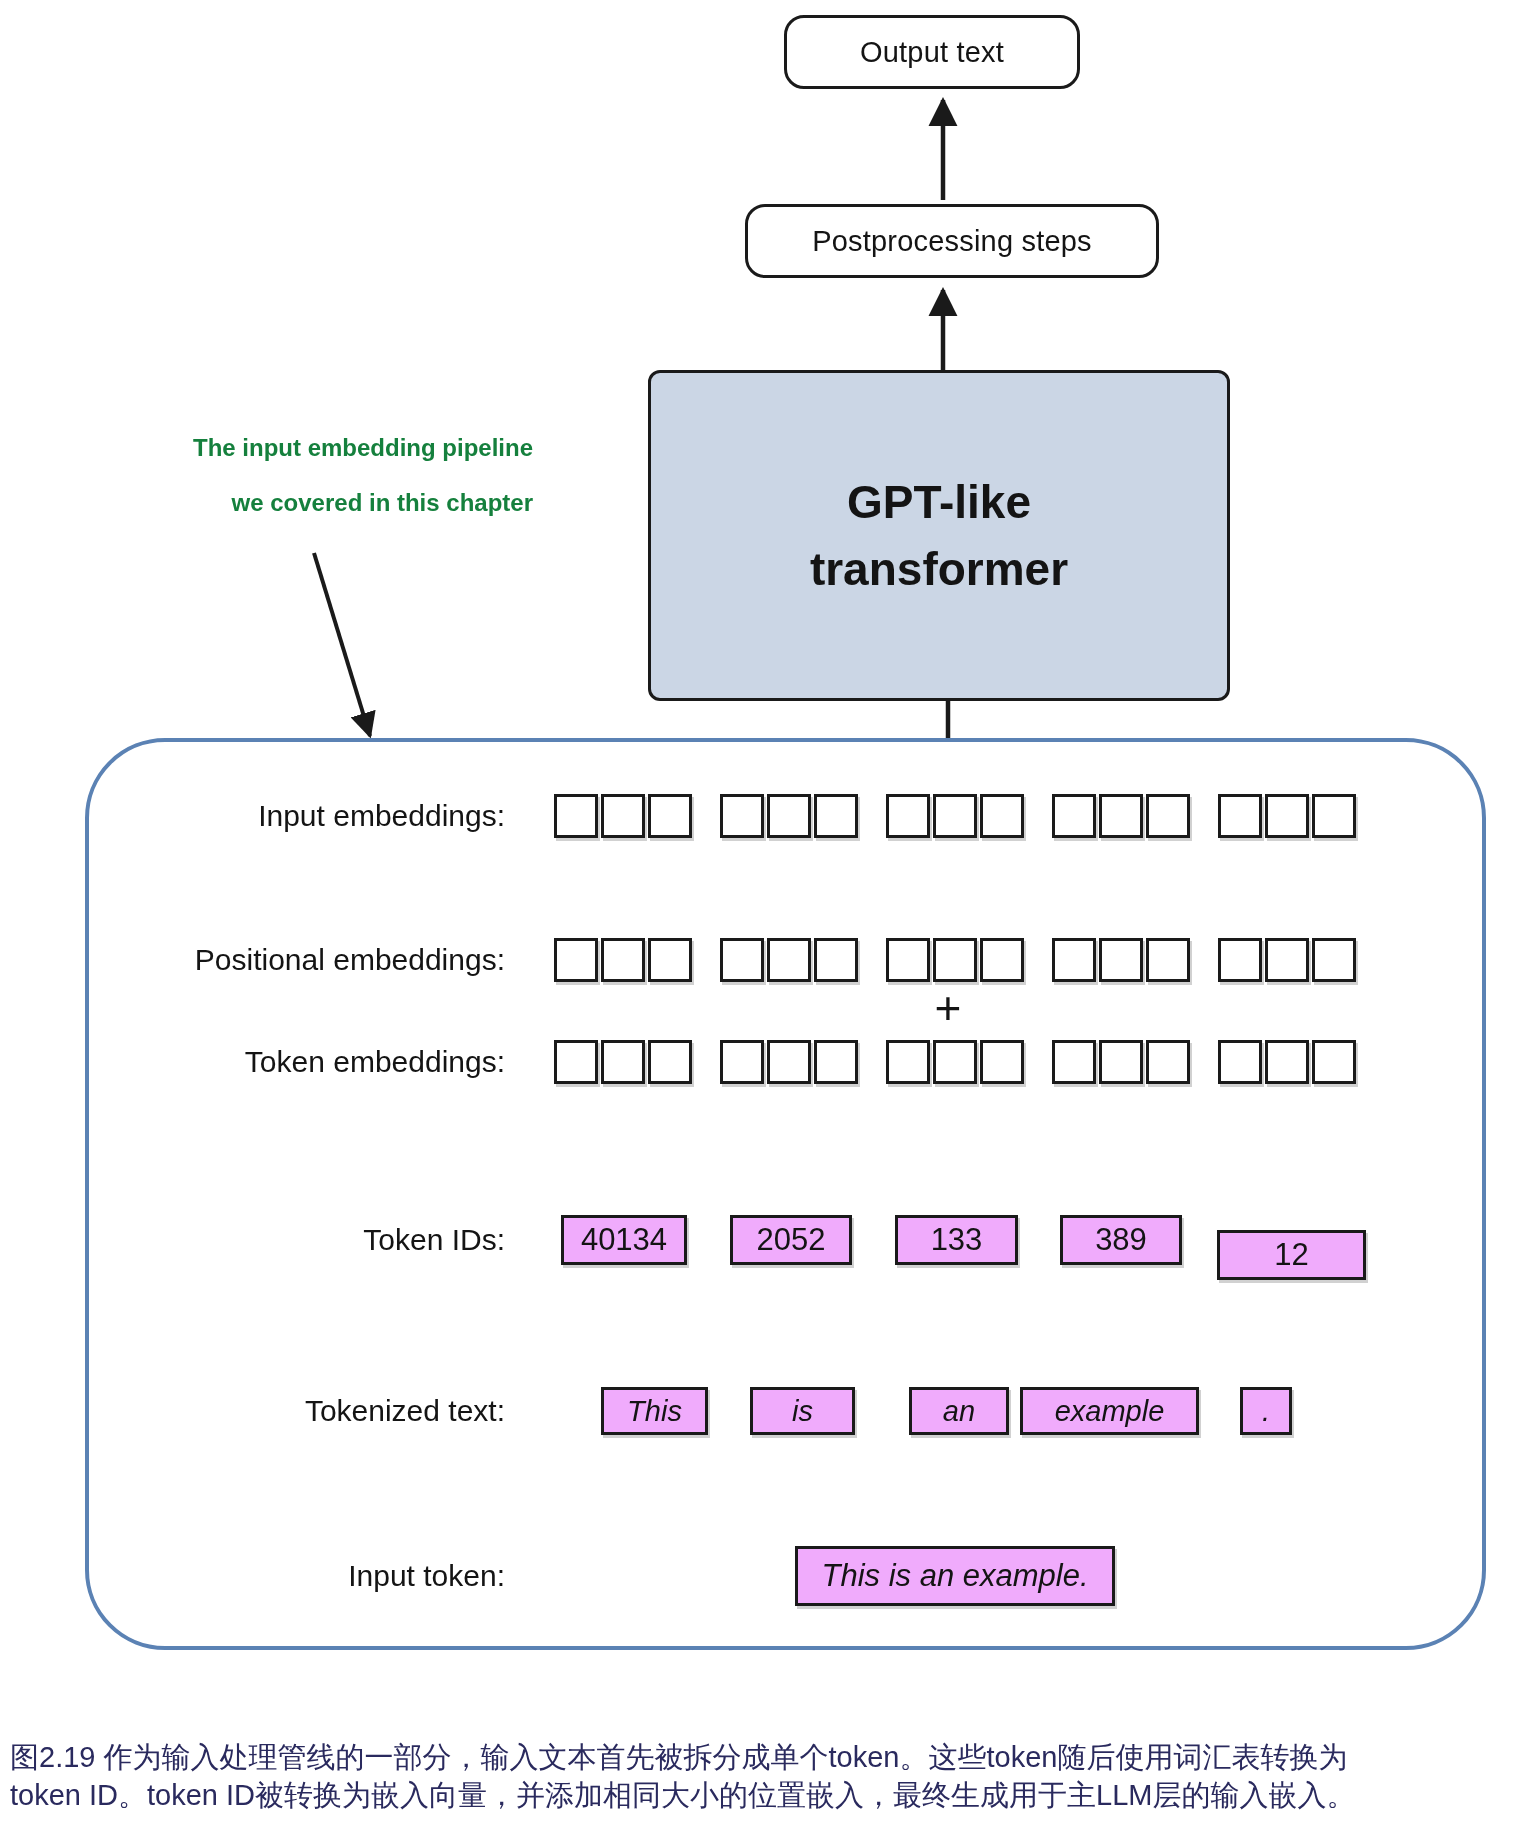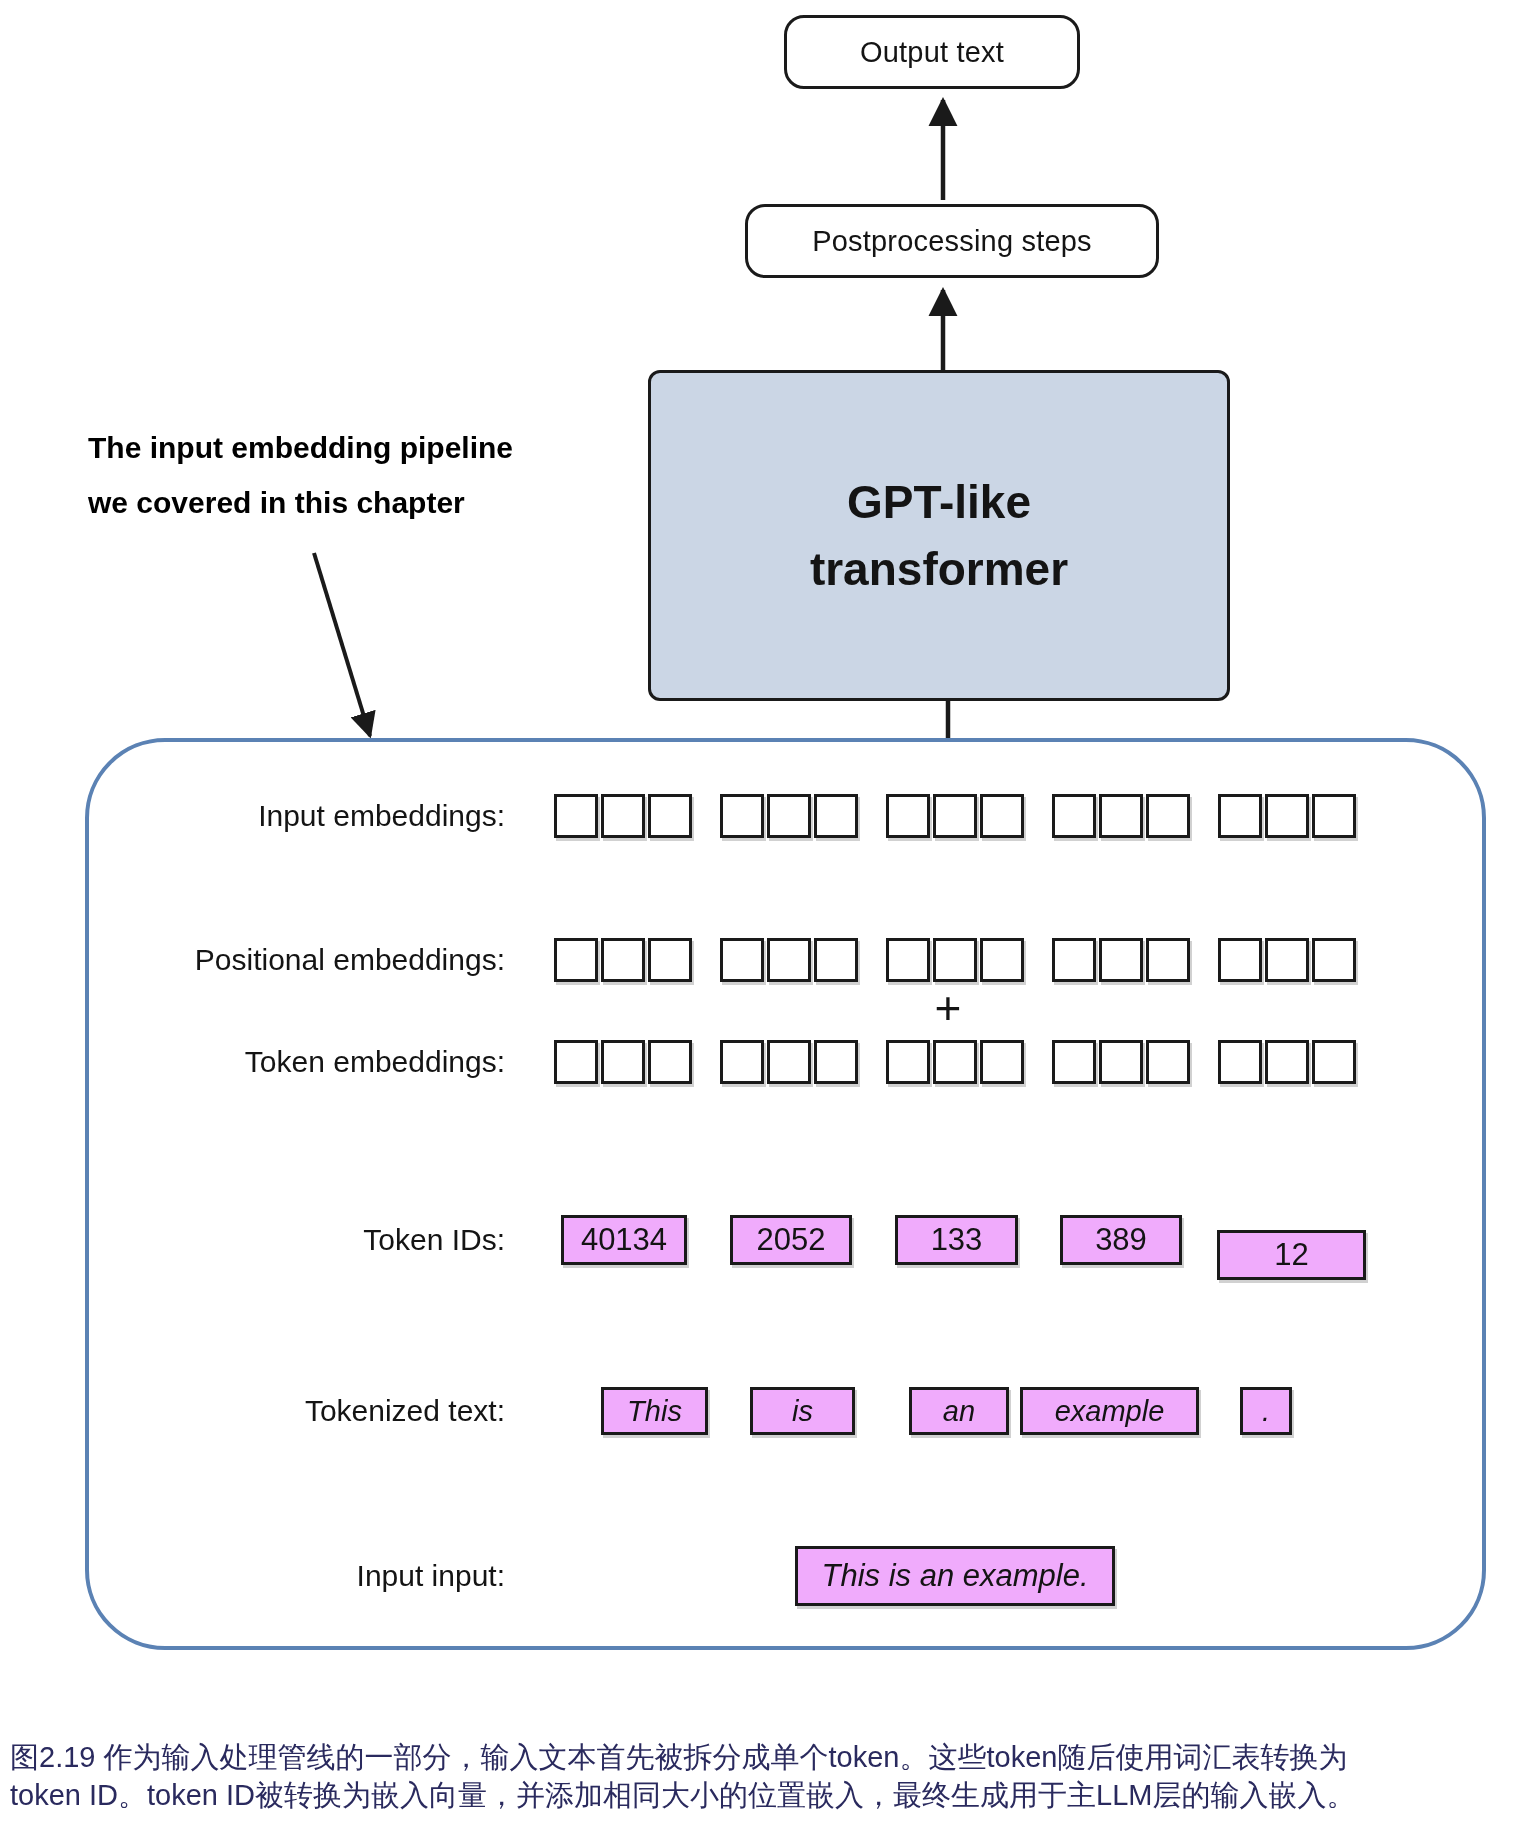--- a/index.html
+++ b/index.html
@@ -15,21 +15,21 @@
     font-size:29px;font-weight:500;letter-spacing:.2px;
   }
   .gpt-box{
     border:3px solid #1a1a1a;border-radius:62px;
     background:var(--transformer-fill,#cbd6e5);
     display:flex;align-items:center;justify-content:center;text-align:center;
     font-size:46px;font-weight:bold;line-height:1.44;
   }
   
   .annotation{
-    text-align:left;font-weight:bold;font-size:30px;line-height:55px;color:#000000;
+    text-align:right;font-weight:bold;font-size:24px;line-height:55px;color:#15803d;
   }
   
   .pipeline-container{
     border:4.5px solid var(--diagram-border,#5b82b4);border-radius:80px;background:#fff;
   }
   
   .row-label{
     text-align:right;font-size:30px;display:flex;align-items:center;justify-content:flex-end;
   }
   
@@ -194,21 +194,21 @@
   <div class="abs val-box" style="left:1060px;top:1215px;width:122px;height:50px;">389</div>
   <div class="abs val-box" style="left:1217px;top:1215px;width:149px;height:50px;margin-top:15px;">12</div>
 
   <div class="abs row-label" style="left:50px;top:1387px;width:455px;height:48px;">Tokenized text:</div>
   <div class="abs val-box tok-box" style="left:601px;top:1387px;width:107px;height:48px;">This</div>
   <div class="abs val-box tok-box" style="left:750px;top:1387px;width:105px;height:48px;">is</div>
   <div class="abs val-box tok-box" style="left:909px;top:1387px;width:100px;height:48px;">an</div>
   <div class="abs val-box tok-box" style="left:1020px;top:1387px;width:179px;height:48px;">example</div>
   <div class="abs val-box tok-box" style="left:1240px;top:1387px;width:52px;height:48px;">.</div>
 
-  <div class="abs row-label" style="left:50px;top:1546px;width:455px;height:60px;">Input input:</div>
+  <div class="abs row-label" style="left:50px;top:1546px;width:455px;height:60px;">Input token:</div>
   <div class="abs val-box input-text-box" style="left:795px;top:1546px;width:320px;height:60px;">This is an example.</div>
 
   <div class="abs caption" style="left:10px;top:1738px;width:1496px;">
     <div>图2.19 作为输入处理管线的一部分，输入文本首先被拆分成单个token。这些token随后使用词汇表转换为</div>
     <div>token ID。token ID被转换为嵌入向量，并添加相同大小的位置嵌入，最终生成用于主LLM层的输入嵌入。</div>
   </div>
 
 </div>
 
 </body></html>

